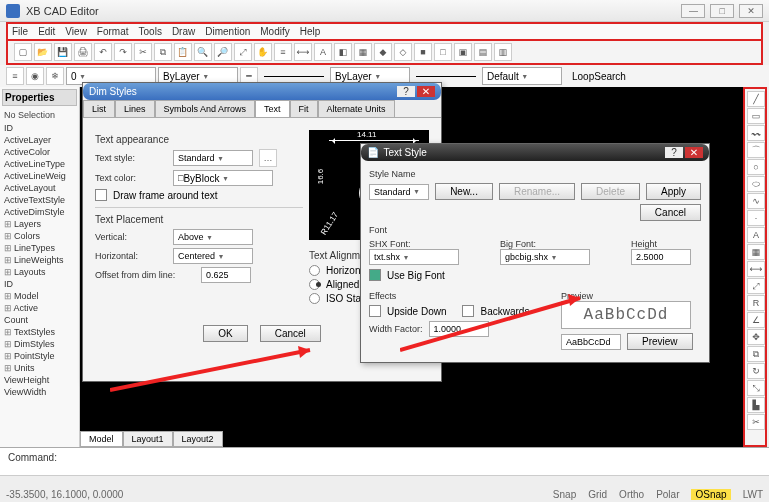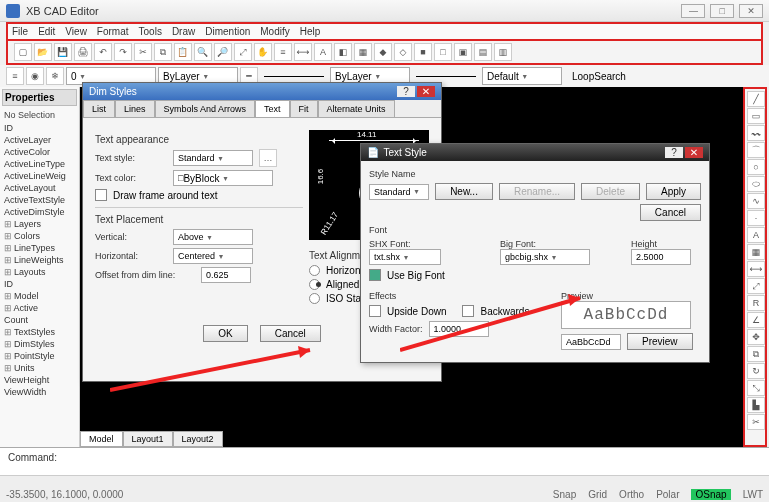--- a/index.html
+++ b/index.html
@@ -23,25 +23,25 @@
 .properties .item { padding:1px 2px; font-size:9px; color:#333; white-space:nowrap; overflow:hidden; }
 .properties .item.tree::before { content:"⊞ "; color:#888; }
 .canvas-area { flex:1; background:#000; position:relative; }
 .tab-strip { position:absolute; bottom:0; left:0; display:flex; background:#ddd; }
 .tab-strip span { padding:2px 8px; border:1px solid #aaa; background:#eee; font-size:9px; }
 .tab-strip span.active { background:#fff; }
 .right-toolbar { width:24px; border:2px solid #d22; background:#f4f4f4; display:flex; flex-direction:column; gap:1px; padding:2px; margin-right:2px; }
 .right-toolbar .tbtn { width:18px; height:16px; }
 .cmdline { height:28px; background:#fff; border-top:1px solid #aaa; padding:4px 8px; font-size:10px; color:#333; }
 .statusbar { height:18px; background:#eee; border-top:1px solid #ccc; display:flex; align-items:center; padding:18px 6px; font-size:9px; color:#666; gap:12px; }
-.statusbar .osnap { background:#22c55e; color:#000; padding:0 4px; }
+.statusbar .osnap { background:#fde047; color:#000; padding:0 4px; }
 
 
 .dlg { position:absolute; background:#f4f4f4; border:1px solid #666; box-shadow:2px 2px 6px rgba(0,0,0,0.3); }
-.dlg-title { background:linear-gradient(#6a9ed8,#3a6fbf); color:#fff; padding:3px 6px; font-size:11px; display:flex; align-items:center; }
+.dlg-title { background:linear-gradient(#6a9ed8,#3a6fbf); color:#fff; padding:3px 6px; font-size:11px; display:flex; align-items:center;border-radius:7px; }
 .dlg-title .gap { flex:1; }
 .dlg-title .x { background:#c33; color:#fff; width:18px; text-align:center; }
 .dlg-title .q { background:#eee; color:#333; width:18px; text-align:center; margin-right:2px; }
 #dlg-dim { left:82px; top:82px; width:360px; height:300px; }
 .tabrow { display:flex; border-bottom:1px solid #aaa; background:#eee; }
 .tabrow span { padding:3px 8px; border:1px solid #aaa; border-bottom:none; background:#e4e4e4; font-size:9px; }
 .tabrow span.active { background:#fff; }
 .dlg-body { padding:12px; display:flex; gap:6px; }
 .dlg-left { flex:1; }
 .dlg-right { width:120px; }
@@ -298,21 +298,21 @@
       <button class="btn disabled">Delete</button>
       <button class="btn" style="margin-left:auto">Apply</button>
     </div>
     <div class="ts-row" style="justify-content:flex-end">
       <button class="btn">Cancel</button>
     </div>
     <div class="ts-lbl" style="margin-top:4px">Font</div>
     <div class="ts-row">
       <div style="flex:1">
         <div class="ts-lbl">SHX Font:</div>
-        <span class="sel inp" style="width:72px">txt.shx</span>
+        <span class="sel inp" style="width:90px">txt.shx</span>
       </div>
       <div style="flex:1">
         <div class="ts-lbl">Big Font:</div>
         <span class="sel inp" style="width:90px">gbcbig.shx</span>
       </div>
       <div style="flex:0 0 70px">
         <div class="ts-lbl">Height</div>
         <input class="inp" style="width: 60px;" value="2.5000">
       </div>
     </div>

